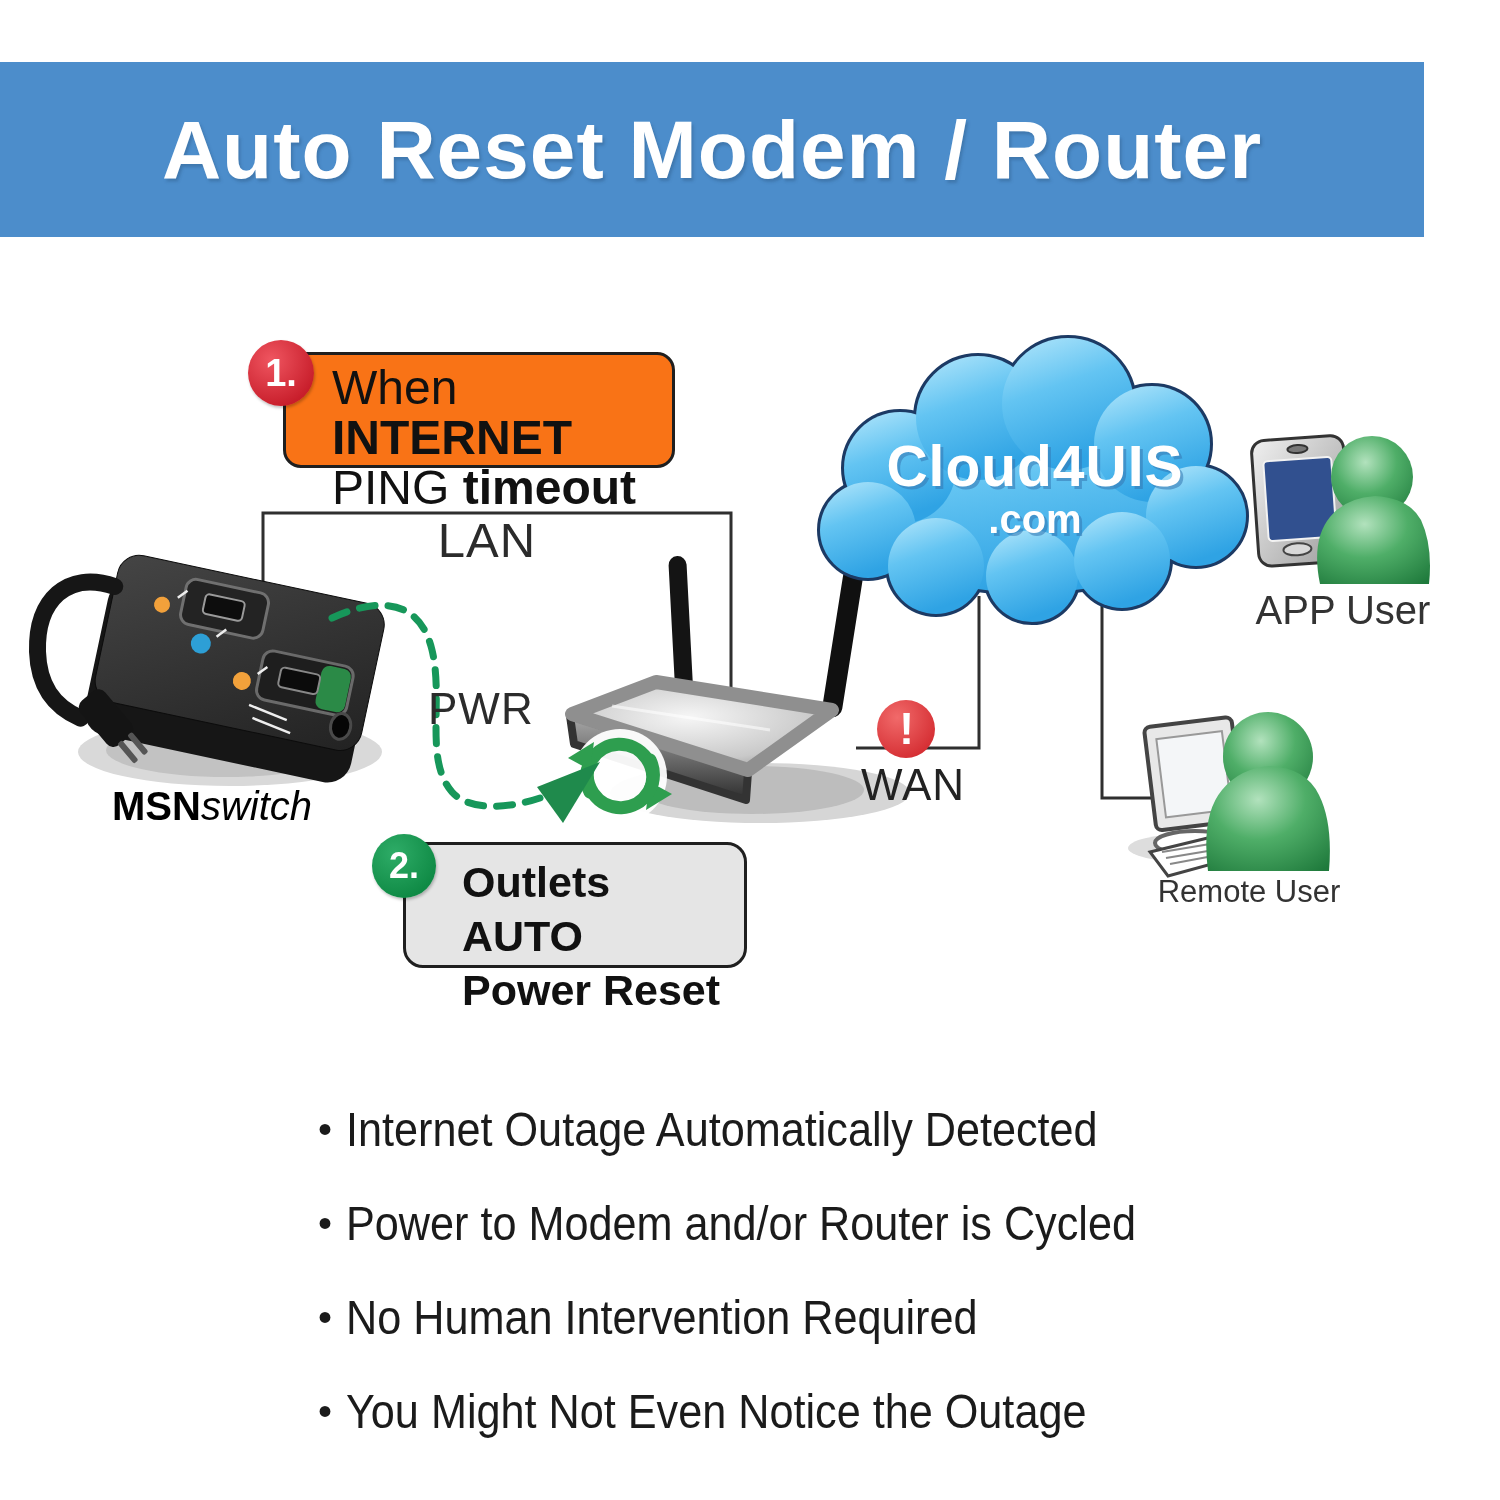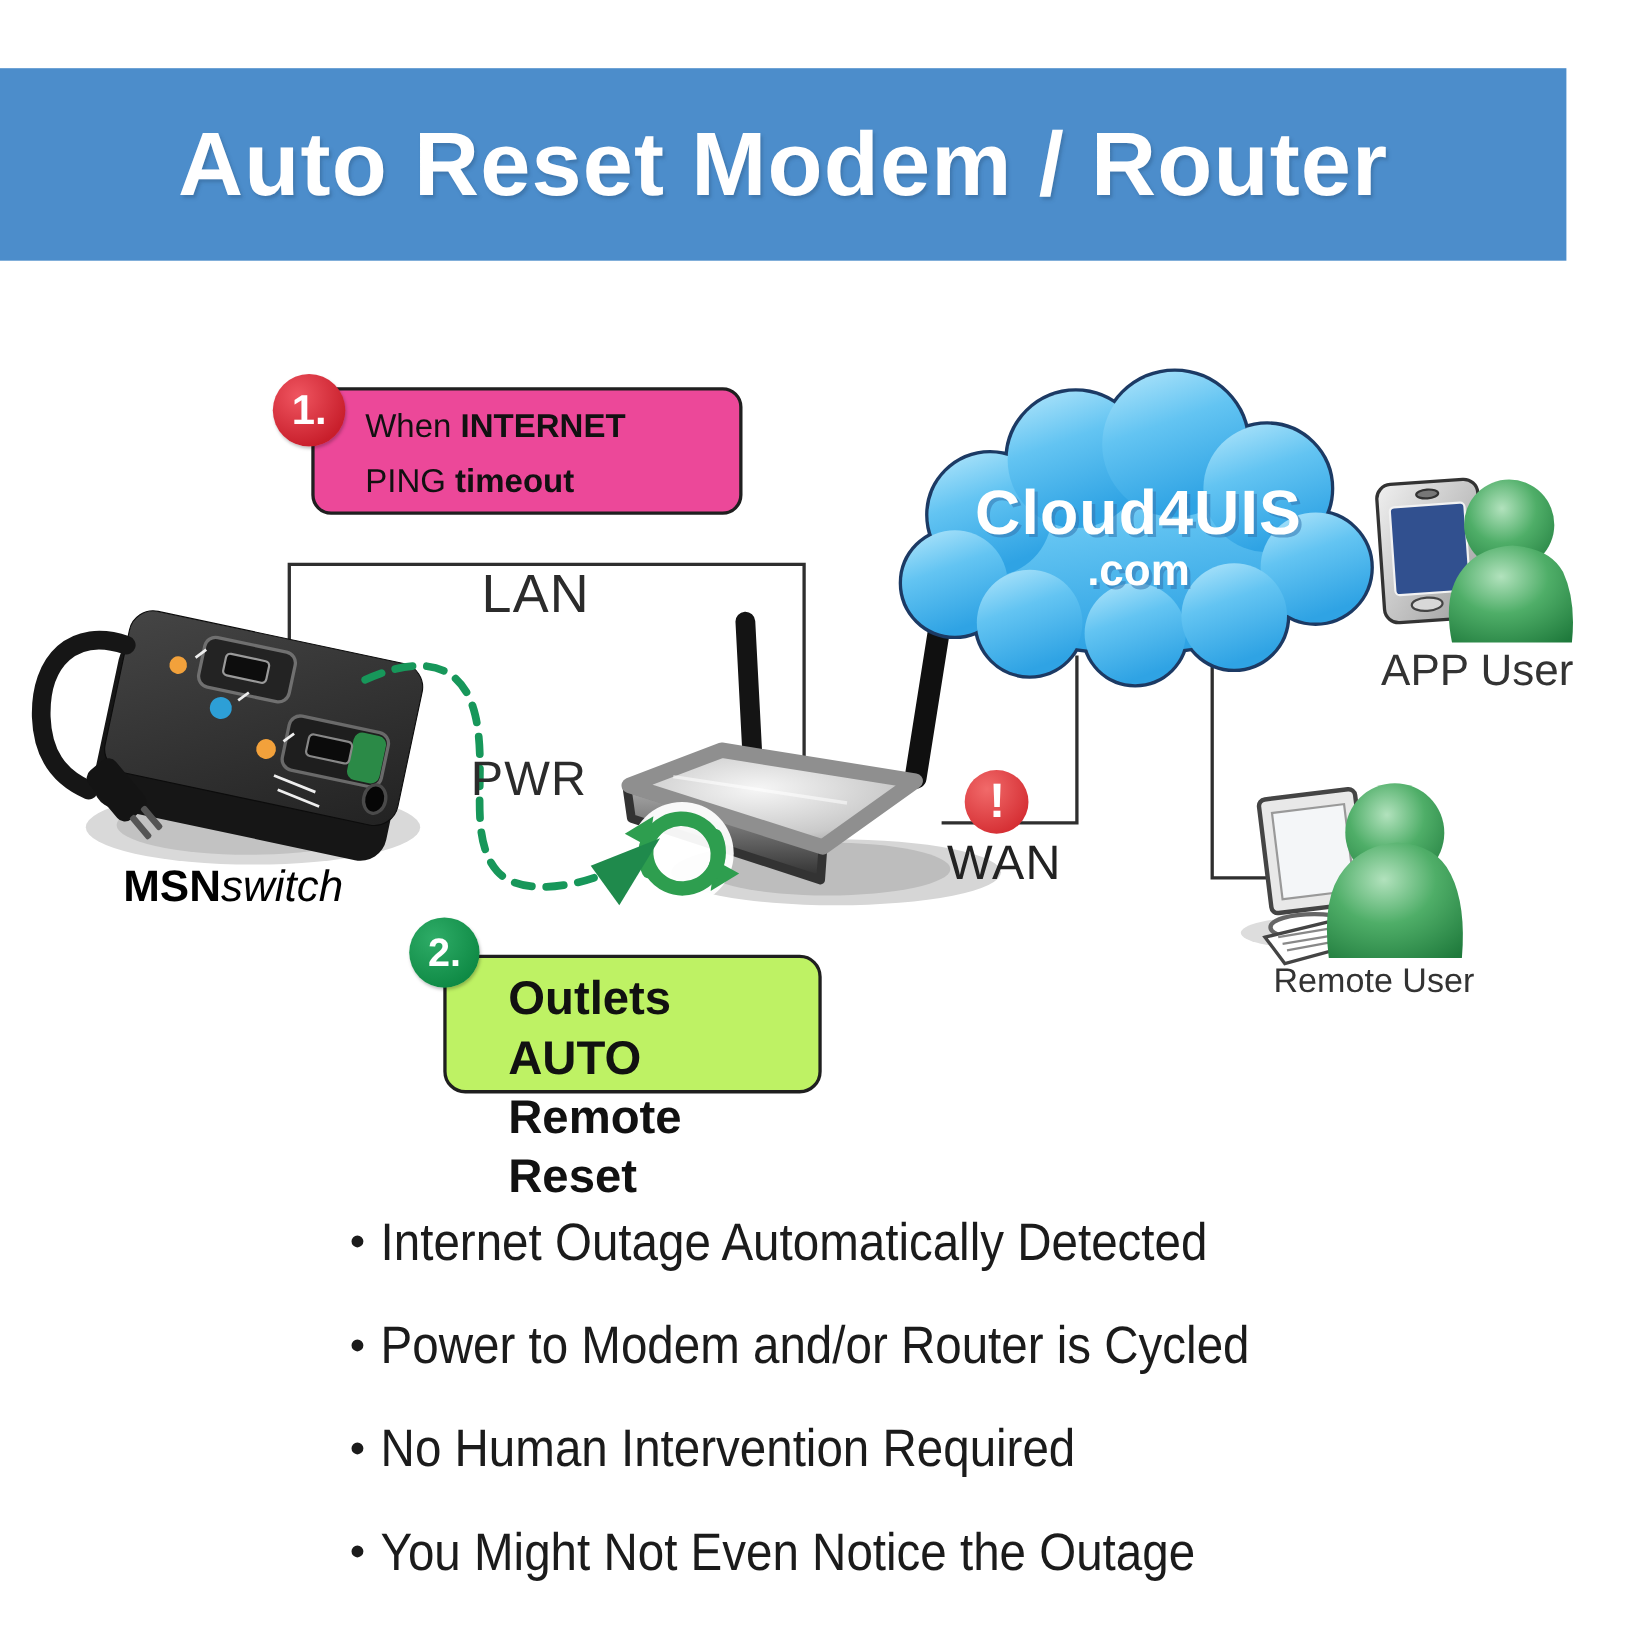--- a/index.html
+++ b/index.html
@@ -16,37 +16,37 @@
     margin:0;color:#ffffff;font-size:82px;font-weight:700;letter-spacing:1px;
     text-shadow:2px 3px 3px rgba(40,80,120,.35);
   }
   
   #art{position:absolute;left:0;top:0;width:1500px;height:1500px;}
   
   .abs{position:absolute;}
   .lbl{color:#2b2b2b;font-weight:400;letter-spacing:1px;}
   
   .c1-box{
-    left:283px;top:352px;width:392px;height:116px;background:#ec4899;
+    left:283px;top:352px;width:392px;height:116px;background:#f97316;
     border:3px solid #1f1f1f;border-radius:18px;box-sizing:border-box;
-    padding:8px 10px 0 46px;font-size:30px;line-height:50px;color:#111;
+    padding:8px 10px 0 46px;font-size:48px;line-height:50px;color:#111;
   }
   .c1-box b{font-weight:700;}
   .badge{
     border-radius:50%;color:#fff;font-weight:700;display:flex;
     align-items:center;justify-content:center;
   }
   .c1-num{
     left:248px;top:340px;width:66px;height:66px;font-size:38px;
     background:radial-gradient(circle at 35% 30%,#ef5560,#c81e2b 75%);
     box-shadow:1px 2px 3px rgba(0,0,0,.25);
   }
   
   .c2-box{
-    left:403px;top:868px;width:344px;height:126px;background:#bef264;
+    left:403px;top:842px;width:344px;height:126px;background:#e5e5e5;
     border:3px solid #1f1f1f;border-radius:20px;box-sizing:border-box;
     padding:10px 8px 0 56px;font-size:43px;line-height:54px;color:#111;font-weight:700;
   }
   .c2-num{
     left:372px;top:834px;width:64px;height:64px;font-size:36px;
     background:radial-gradient(circle at 35% 30%,#2eac67,#0f8a45 75%);
     box-shadow:1px 2px 3px rgba(0,0,0,.25);
   }
   
   .lbl-lan{left:420px;top:512px;width:134px;text-align:center;font-size:49px;}
@@ -274,21 +274,21 @@
 
 <div class="abs cloud-text">
   <div class="l1">Cloud4UIS</div>
   <div class="l2">.com</div>
 </div>
 
 <div class="abs alert-glyph">!</div>
 
 <div class="abs c2-box">
   <div>Outlets AUTO</div>
-  <div>Remote Reset</div>
+  <div>Power Reset</div>
 </div>
 <div class="abs badge c2-num">2.</div>
 
 <div class="abs bullets">
   <div class="bullet-row">
     <span class="dot">•</span>
     <span class="txt">Internet Outage Automatically Detected</span>
   </div>
   <div class="bullet-row">
     <span class="dot">•</span>

